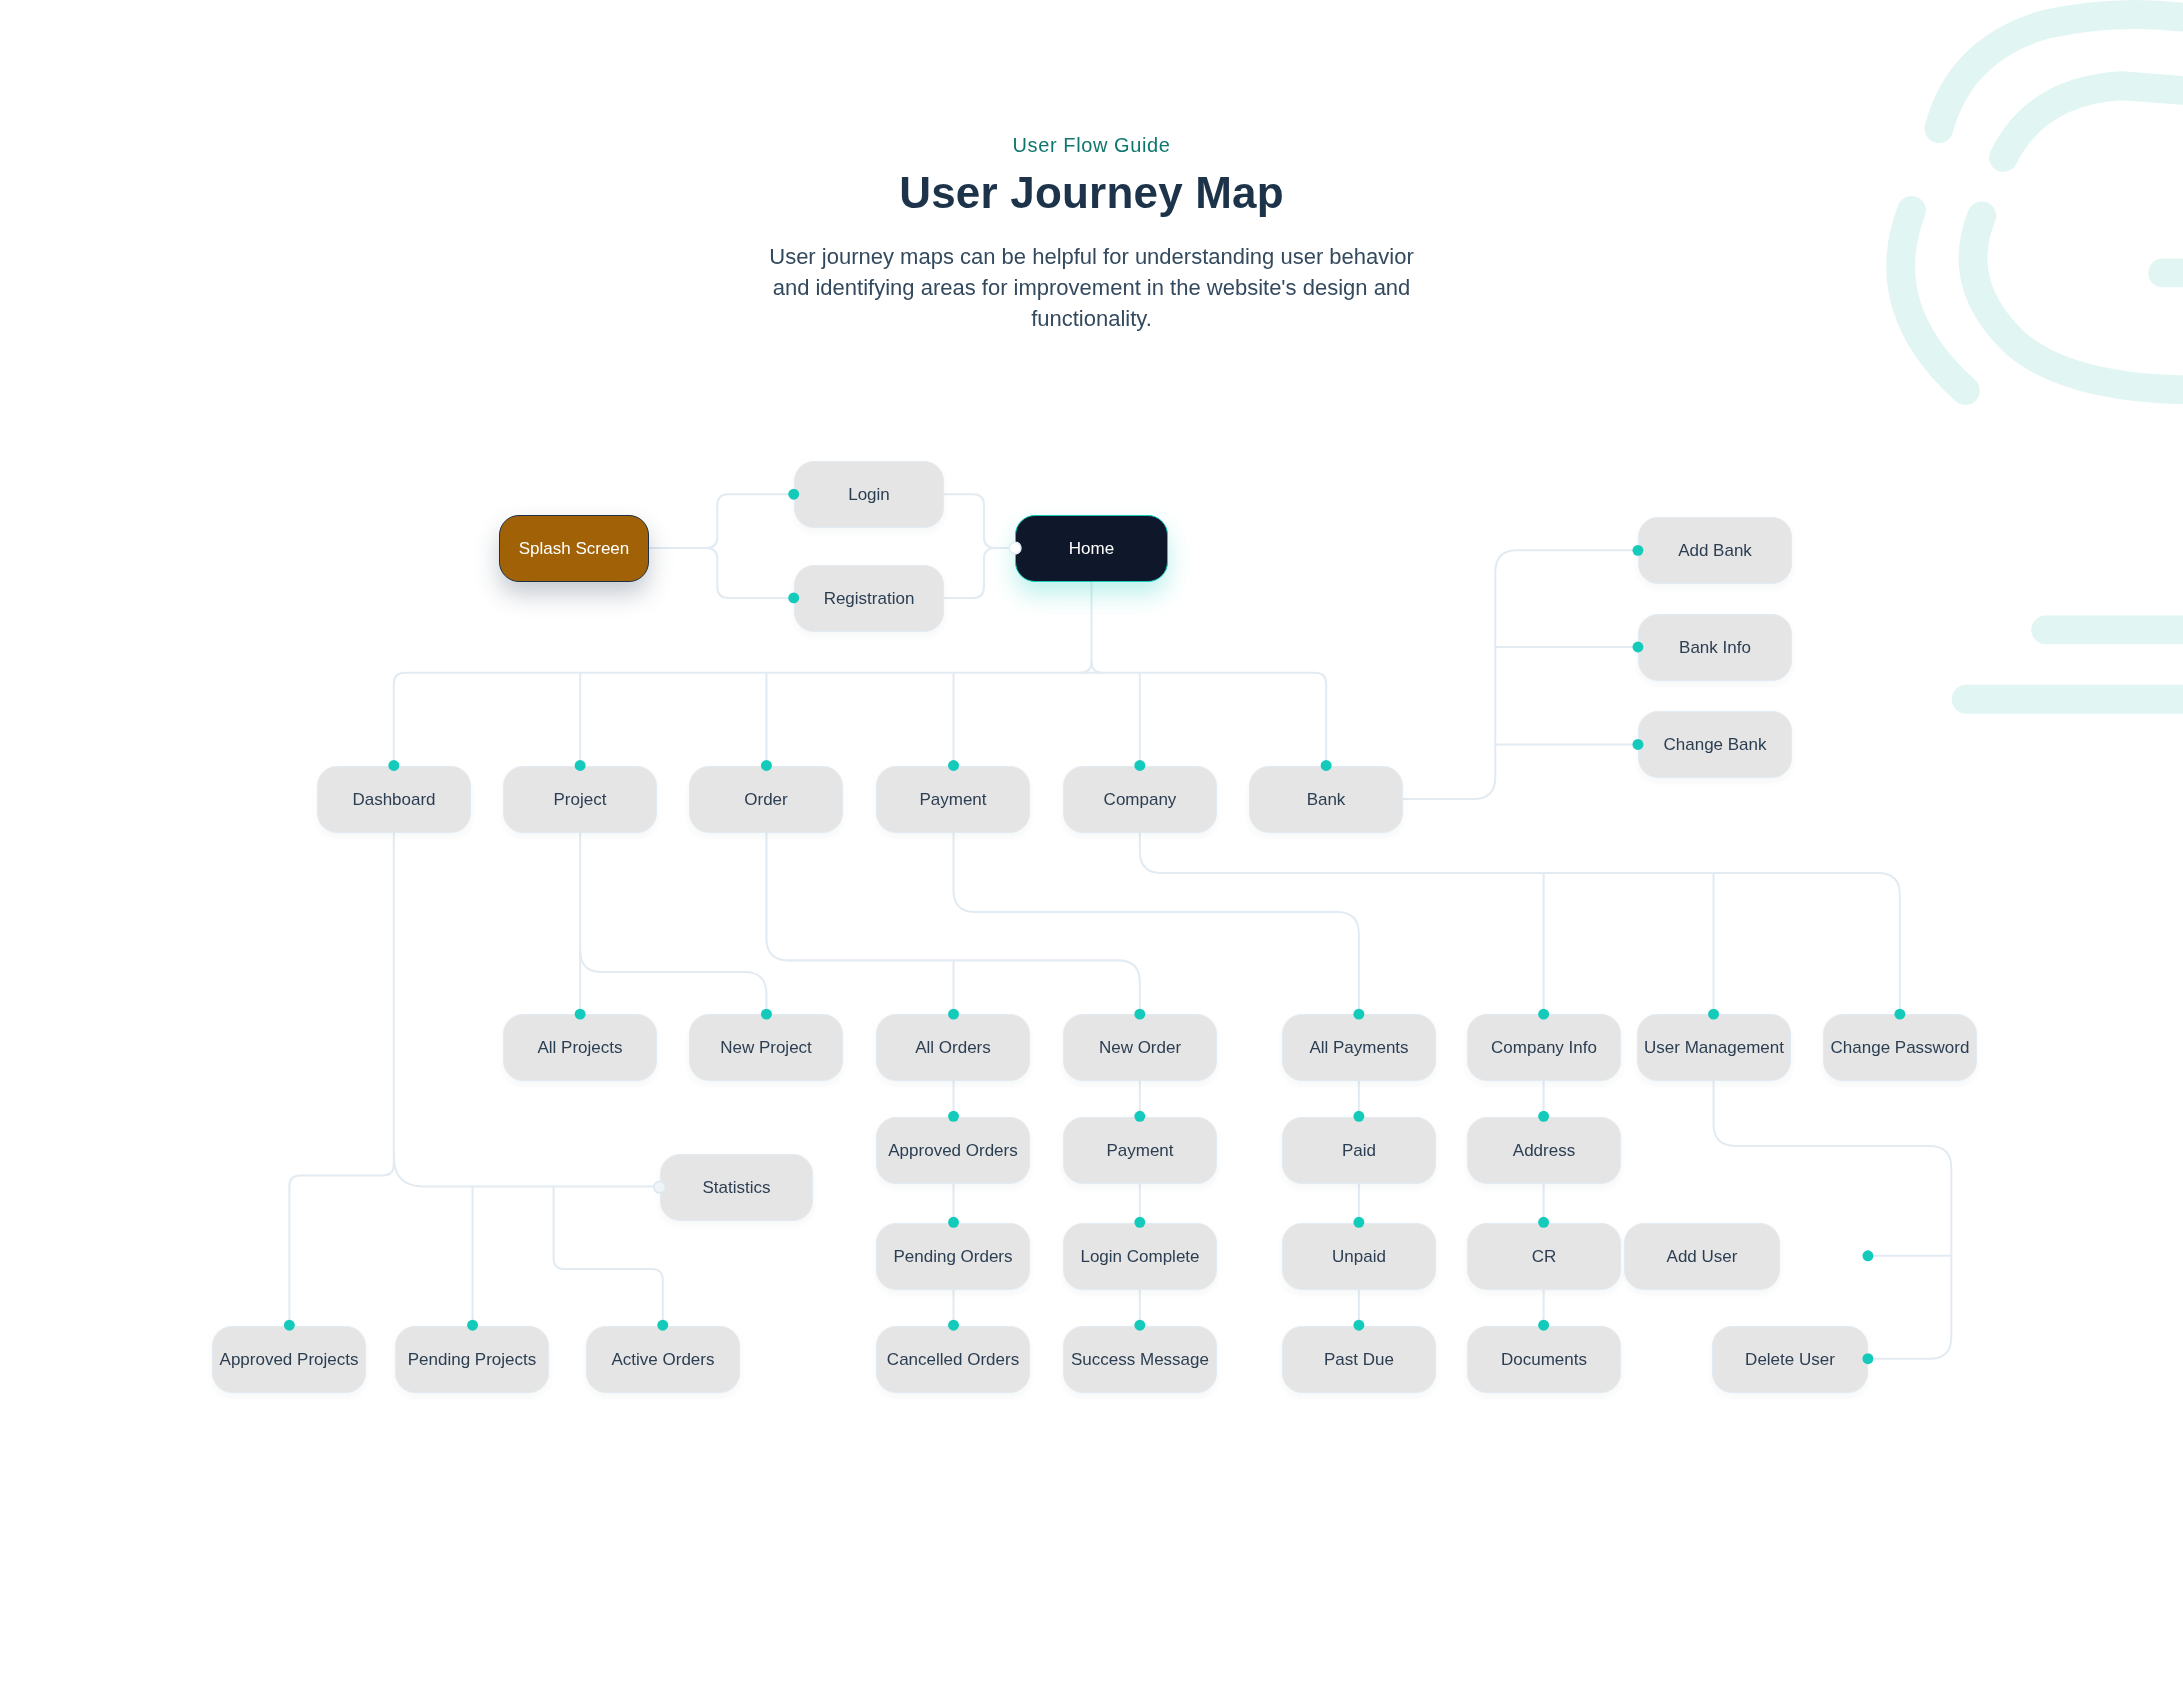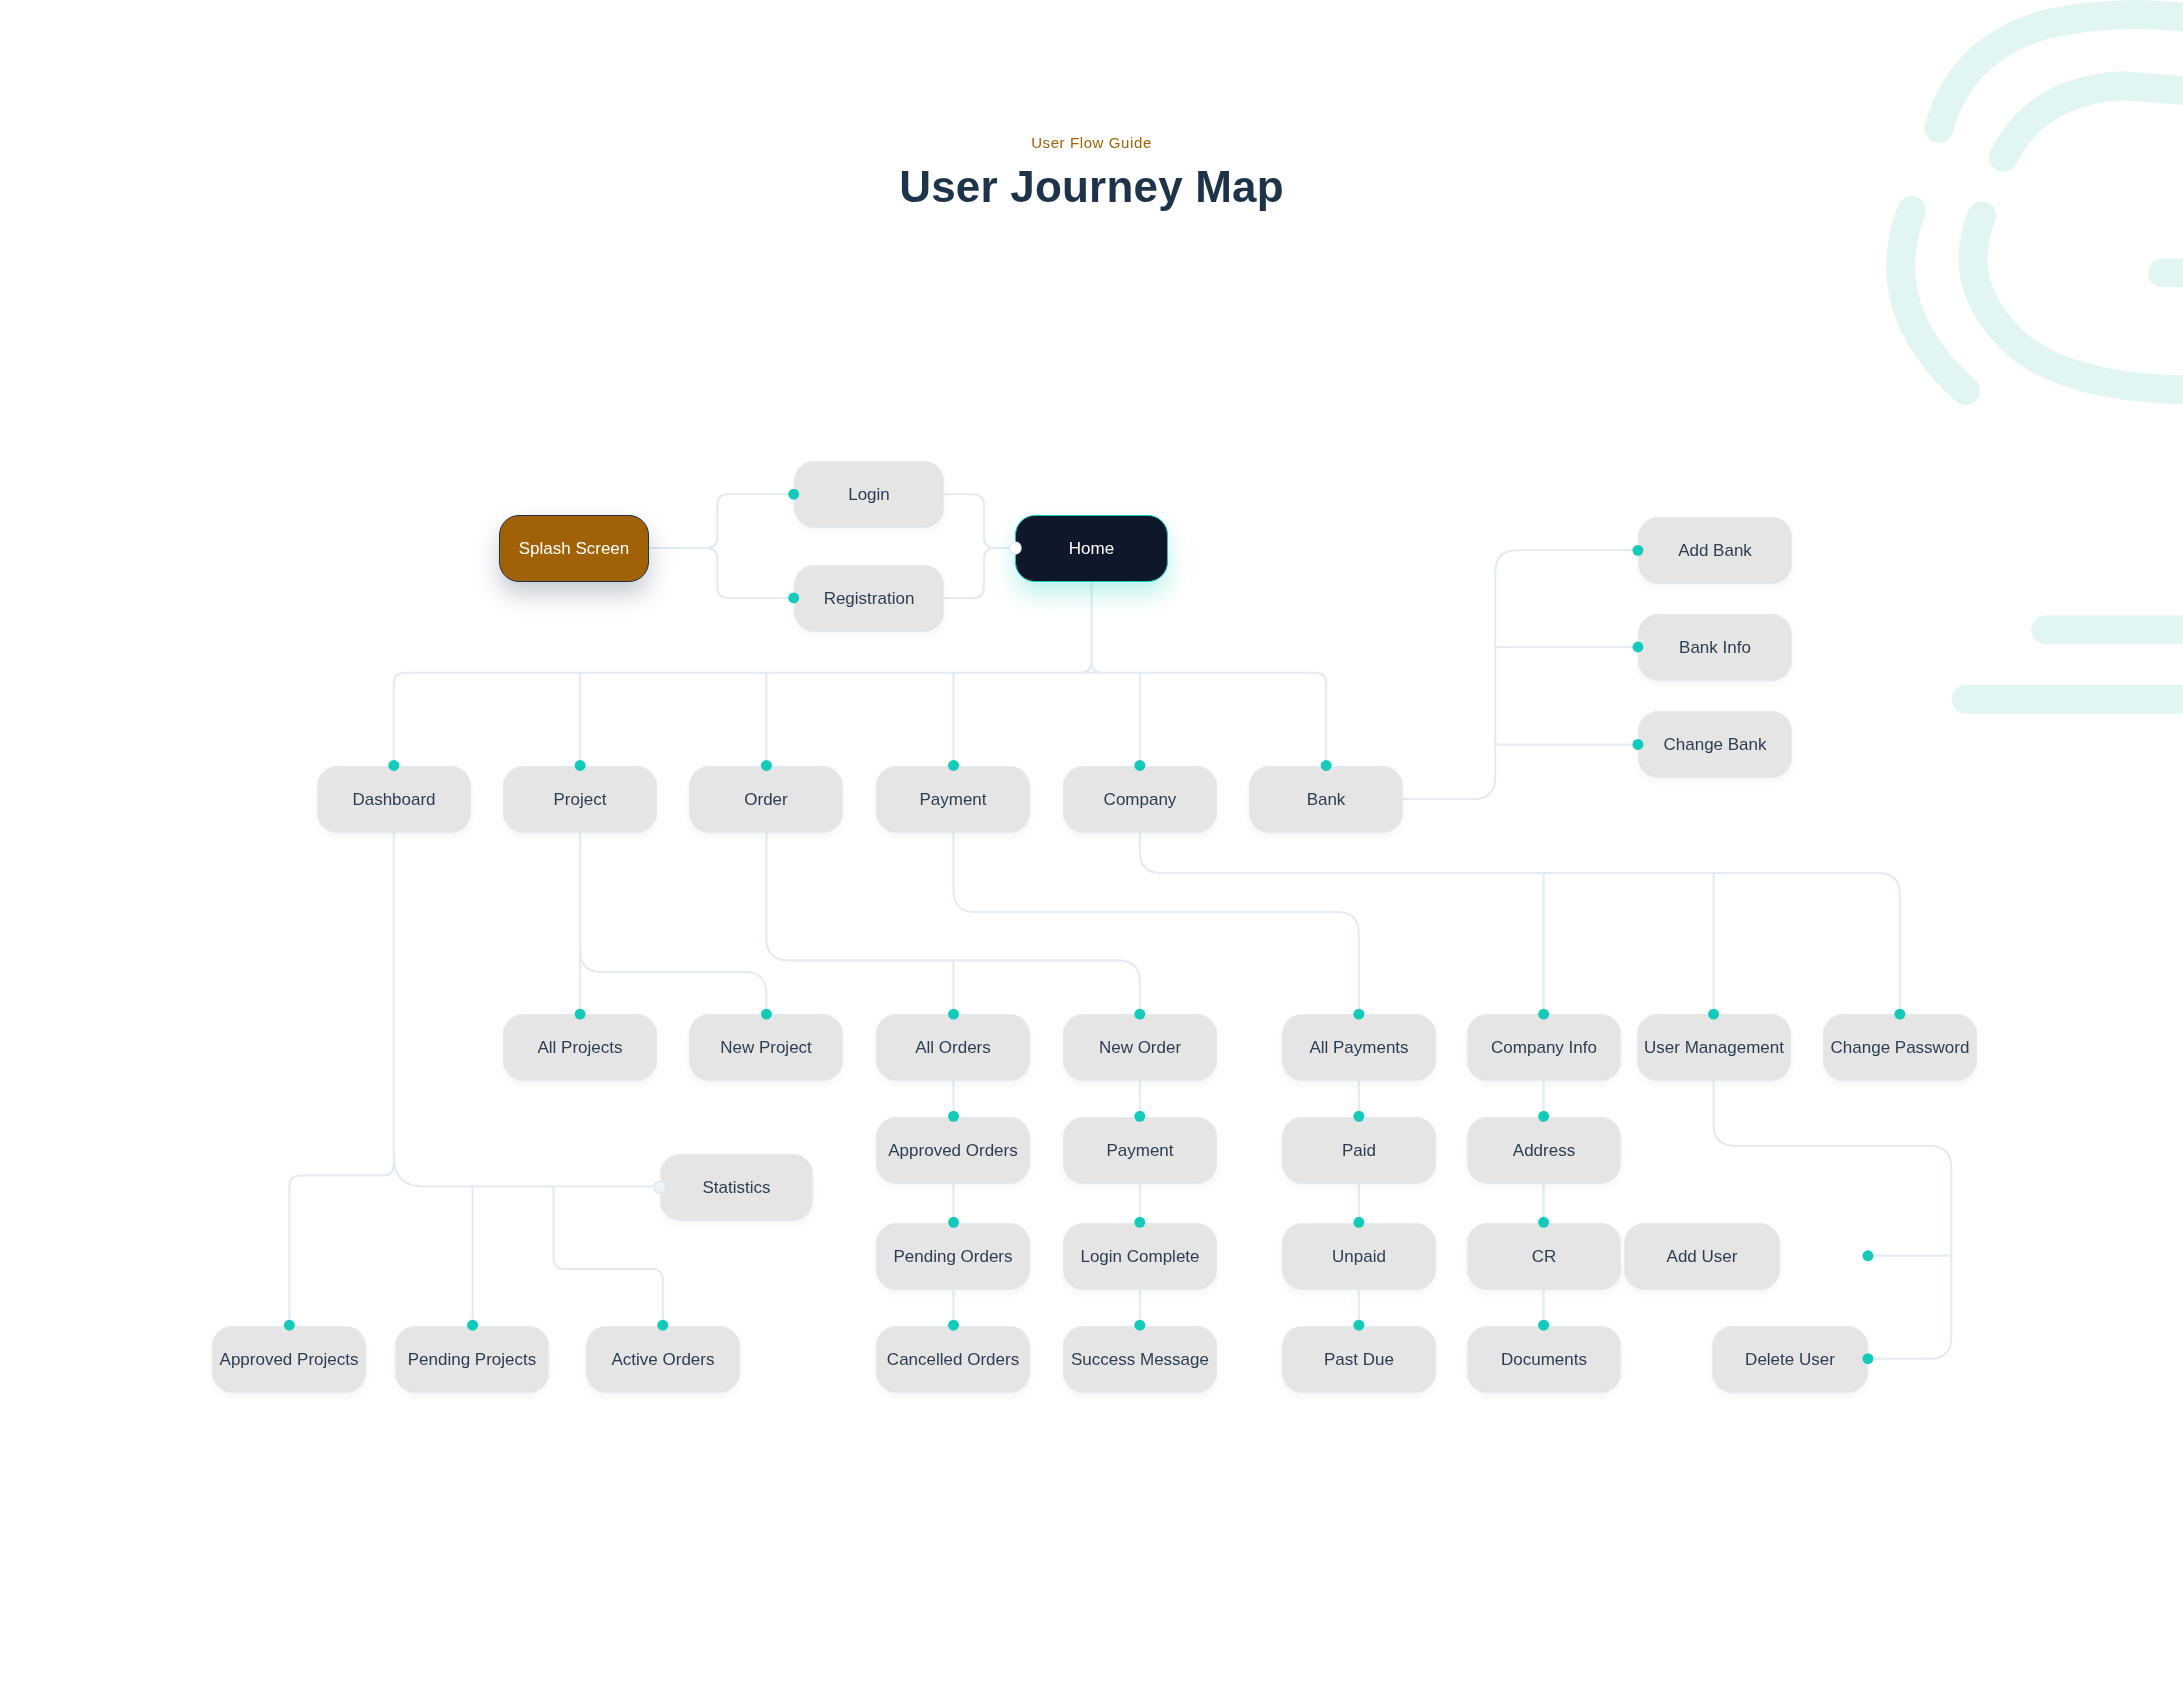--- a/index.html
+++ b/index.html
@@ -5,21 +5,21 @@
   html,body{margin:0;padding:0}
   body{
     width:2183px;height:1690px;position:relative;overflow:hidden;
     background:#ffffff;font-family:"Liberation Sans",sans-serif;
   }
   .layer{position:absolute;left:0;top:0;width:2183px;height:1690px}
   svg.layer{pointer-events:none}
 
   
   .header{position:absolute;left:0;right:0;top:134px;text-align:center;z-index:4}
-  .eyebrow{font-size:15px;color:#a16207;letter-spacing:0.6px}
+  .eyebrow{font-size:20px;color:#0f766e;letter-spacing:0.6px}
   .title{font-size:44px;font-weight:700;color:#1d3349;margin-top:11px;letter-spacing:0.2px}
   .desc{font-size:22px;line-height:31px;color:#33495e;width:663px;margin:23.4px auto 0}
 
   
   .node{
     position:absolute;height:67px;box-sizing:border-box;z-index:2;
     background:#e5e5e5;border:1.6px solid #e3ebf2;border-radius:20px;
     display:flex;align-items:center;justify-content:center;
     font-size:17px;color:#2c3e52;
     box-shadow:0 3.1px 7.8px rgba(30,58,82,.04);
@@ -122,20 +122,21 @@
     <g>
       <path d="M2198,1387 V1442 Q2198,1470 2226,1470 H2475 Q2503,1470 2503,1498 V1715 Q2503,1743 2475,1743 H2403"></path>
       <path d="M2503,1611 H2403"></path>
     </g>
   </g>
 </svg>
 
 <div class="header">
   <div class="eyebrow">User Flow Guide</div>
   <div class="title">User Journey Map</div>
+  <div class="desc">User journey maps can be helpful for understanding user behavior and identifying areas for improvement in the website's design and functionality.</div>
 </div>
 
 <div class="layer" style="z-index:2">
   <div class="node node--dark" style="left:499px;top:515px;width:150px">Splash Screen</div>
   <div class="node" style="left:794px;top:461px;width:150px">Login</div>
   <div class="node" style="left:794px;top:565px;width:150px">Registration</div>
   <div class="node node--accent" style="left:1015px;top:515px;width:153px">Home</div>
 
   <div class="node" style="left:317px;top:766px;width:154px">Dashboard</div>
   <div class="node" style="left:503px;top:766px;width:154px">Project</div>

